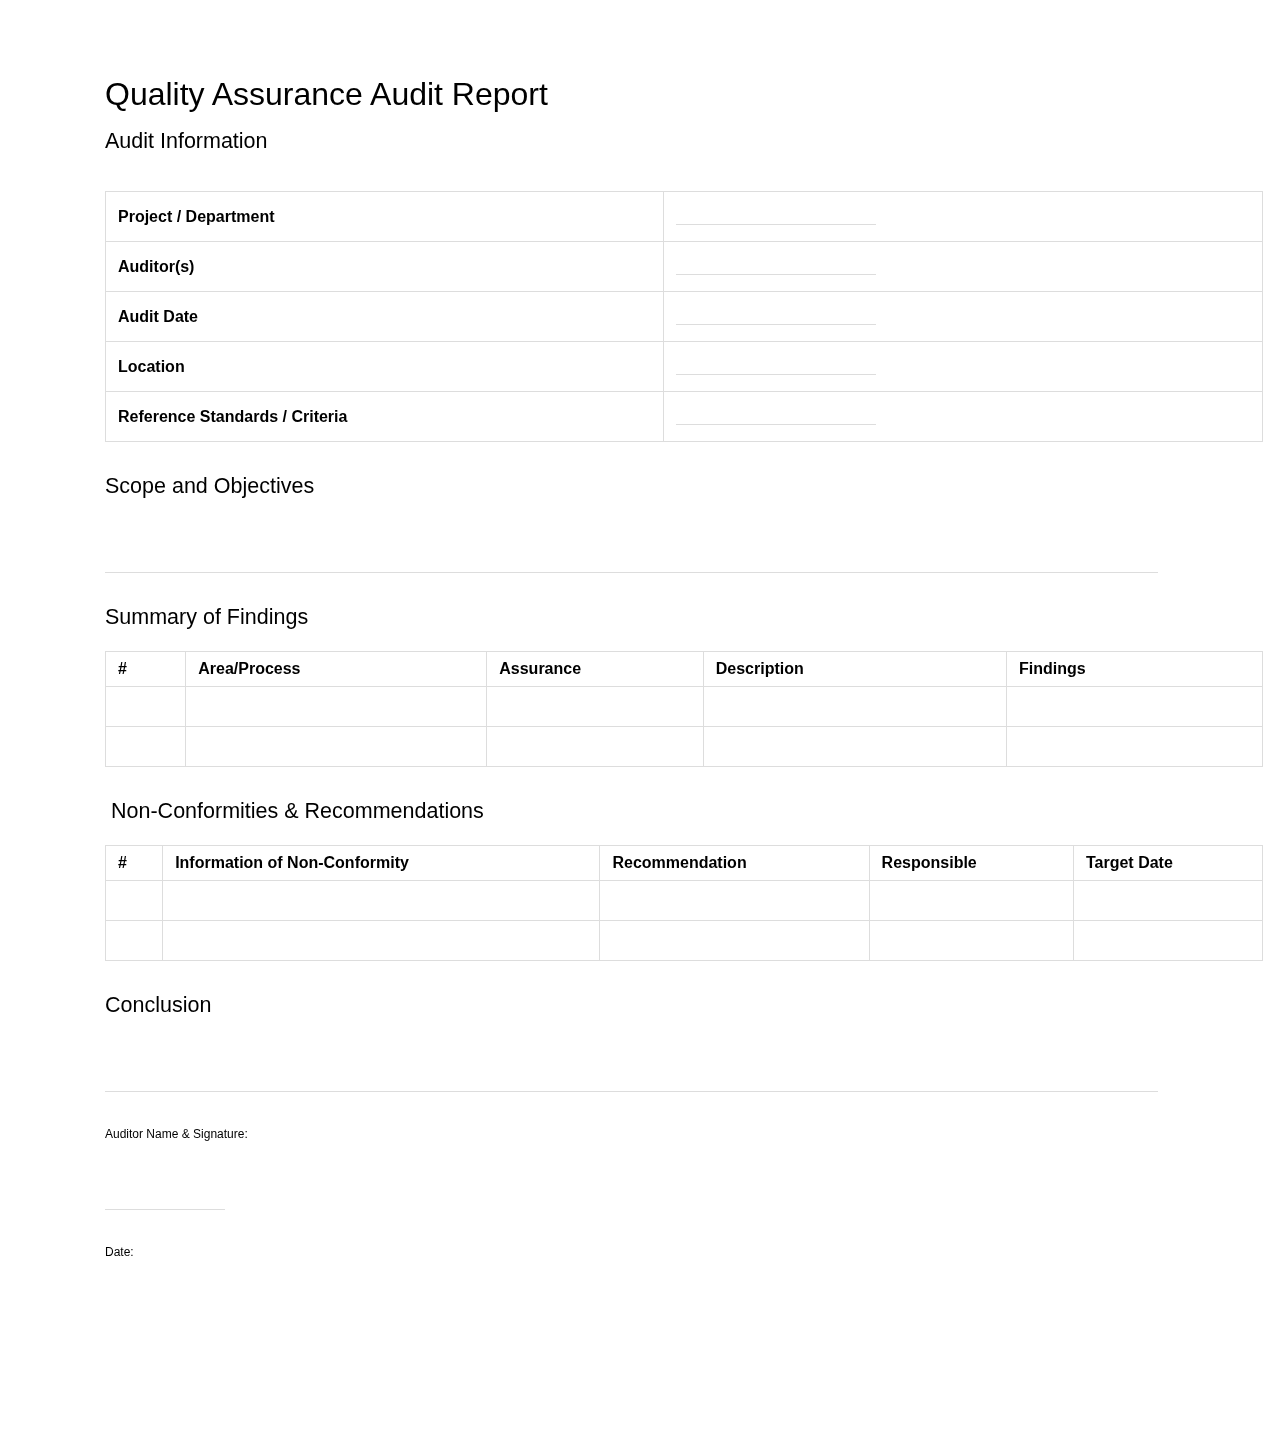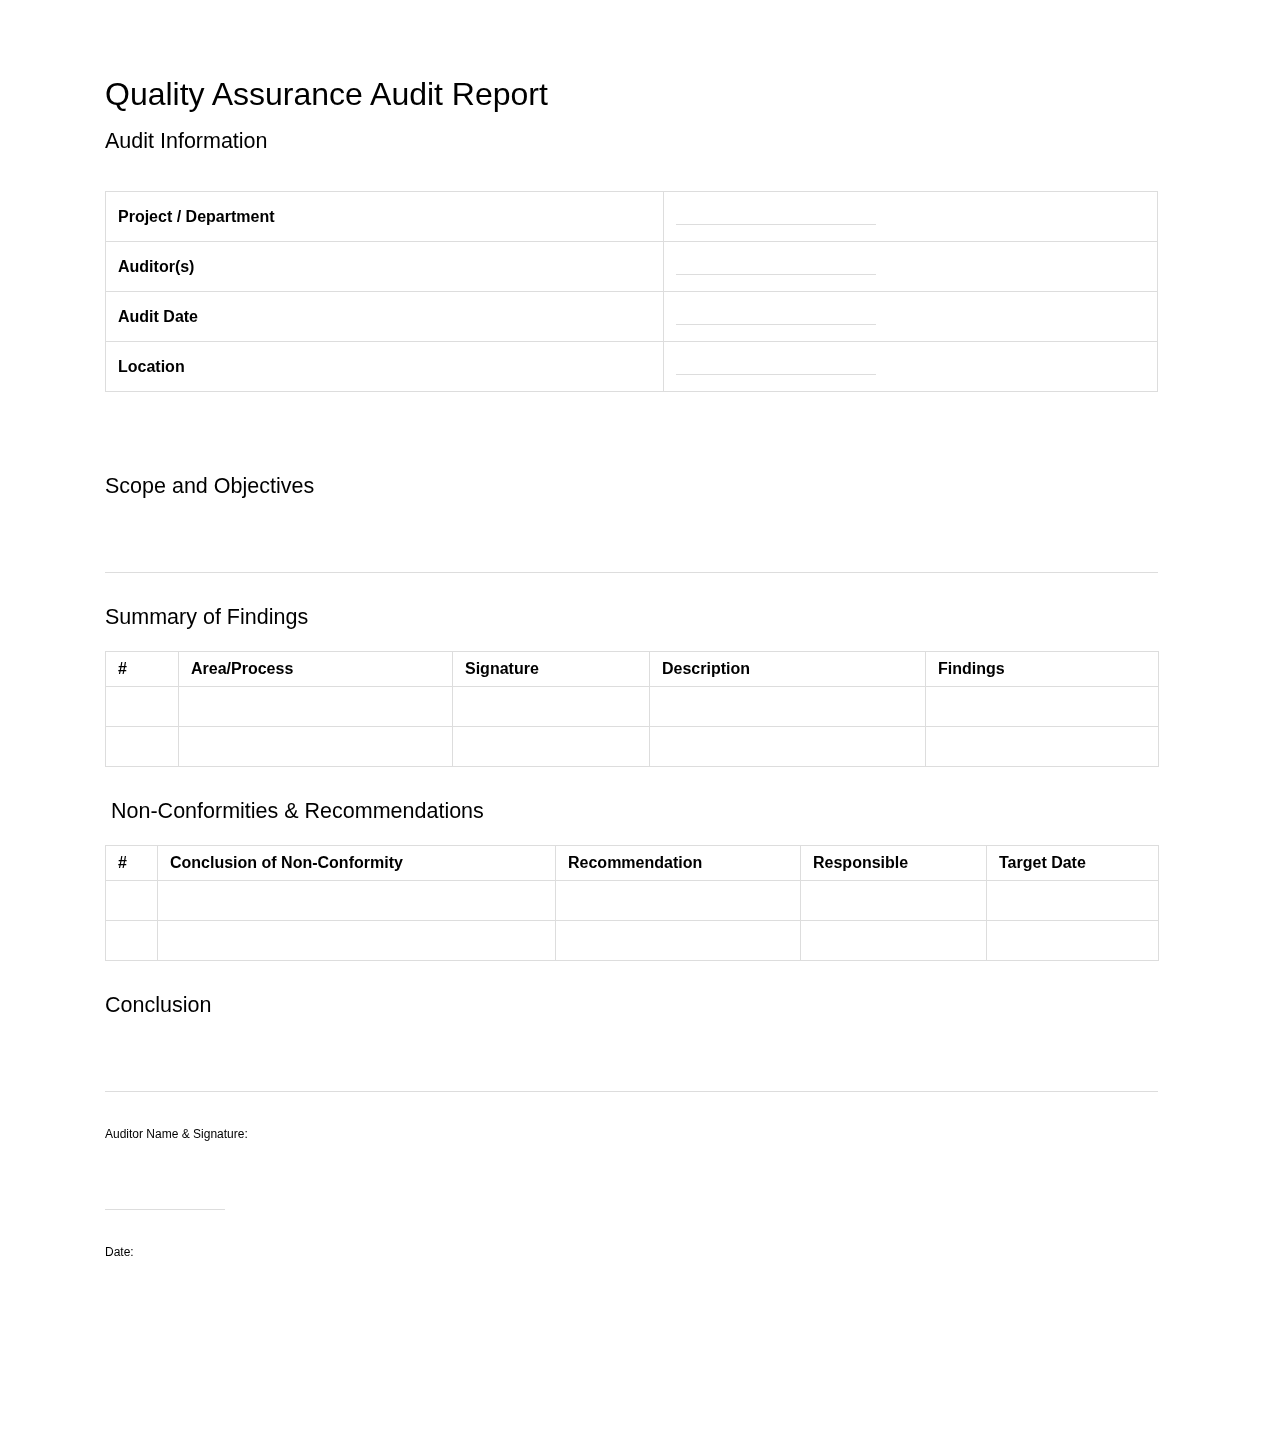--- a/index.html
+++ b/index.html
@@ -30,21 +30,21 @@
       position: absolute;
       left: 0;
       font-size: 21.5px;
       font-weight: normal;
       line-height: 28px;
       white-space: nowrap;
     }
     table {
       position: absolute;
       left: 0;
-      width: 1053px;
+      width: 1158px;
       border-collapse: collapse;
       table-layout: fixed;
     }
     td, th {
       border: 1px solid #dddddd;
       font-size: 16px;
       text-align: left;
       vertical-align: middle;
       padding: 0 12px;
     }
@@ -100,20 +100,24 @@
     <tr>
       <td class="label">Auditor(s)</td>
       <td class="value"><span class="blank-line"></span><span></span></td>
     </tr>
     <tr>
       <td class="label">Audit Date</td>
       <td class="value"><span class="blank-line"></span><span></span></td>
     </tr>
     <tr>
       <td class="label">Location</td>
+      <td class="value"><span class="blank-line"></span><span></span></td>
+    </tr>
+    <tr>
+      <td class="label">Reference Standards / Criteria</td>
       <td class="value"><span class="blank-line"></span><span></span></td>
     </tr>
   </tbody>
     </table>
 
   <h2 style="top:472px;">Scope and Objectives</h2>
   <div style="position:absolute; top:510px; left:0; width:1053px; height:50px;"></div>
   <div class="hr" style="top:572px;"></div>
 
   <h2 style="top:603px;">Summary of Findings</h2>
@@ -122,21 +126,21 @@
       <col style="width:73px">
         <col style="width:274px">
         <col style="width:197px">
         <col style="width:276px">
         <col style="width:233px">
     </colgroup>
     <tbody>
         <tr>
       <th>#</th>
       <th>Area/Process</th>
-      <th>Signature</th>
+      <th>Assurance</th>
       <th>Description</th>
       <th>Findings</th>
     </tr>
     <tr>
       <td></td>
       <td></td>
       <td></td>
       <td></td>
       <td></td>
     </tr>
@@ -155,21 +159,21 @@
     <colgroup>
       <col style="width:52px">
         <col style="width:398px">
         <col style="width:245px">
         <col style="width:186px">
         <col style="width:172px">
     </colgroup>
     <tbody>
         <tr>
       <th>#</th>
-      <th>Conclusion of Non-Conformity</th>
+      <th>Information of Non-Conformity</th>
       <th>Recommendation</th>
       <th>Responsible</th>
       <th>Target Date</th>
     </tr>
     <tr>
       <td></td>
       <td></td>
       <td></td>
       <td></td>
       <td></td>

